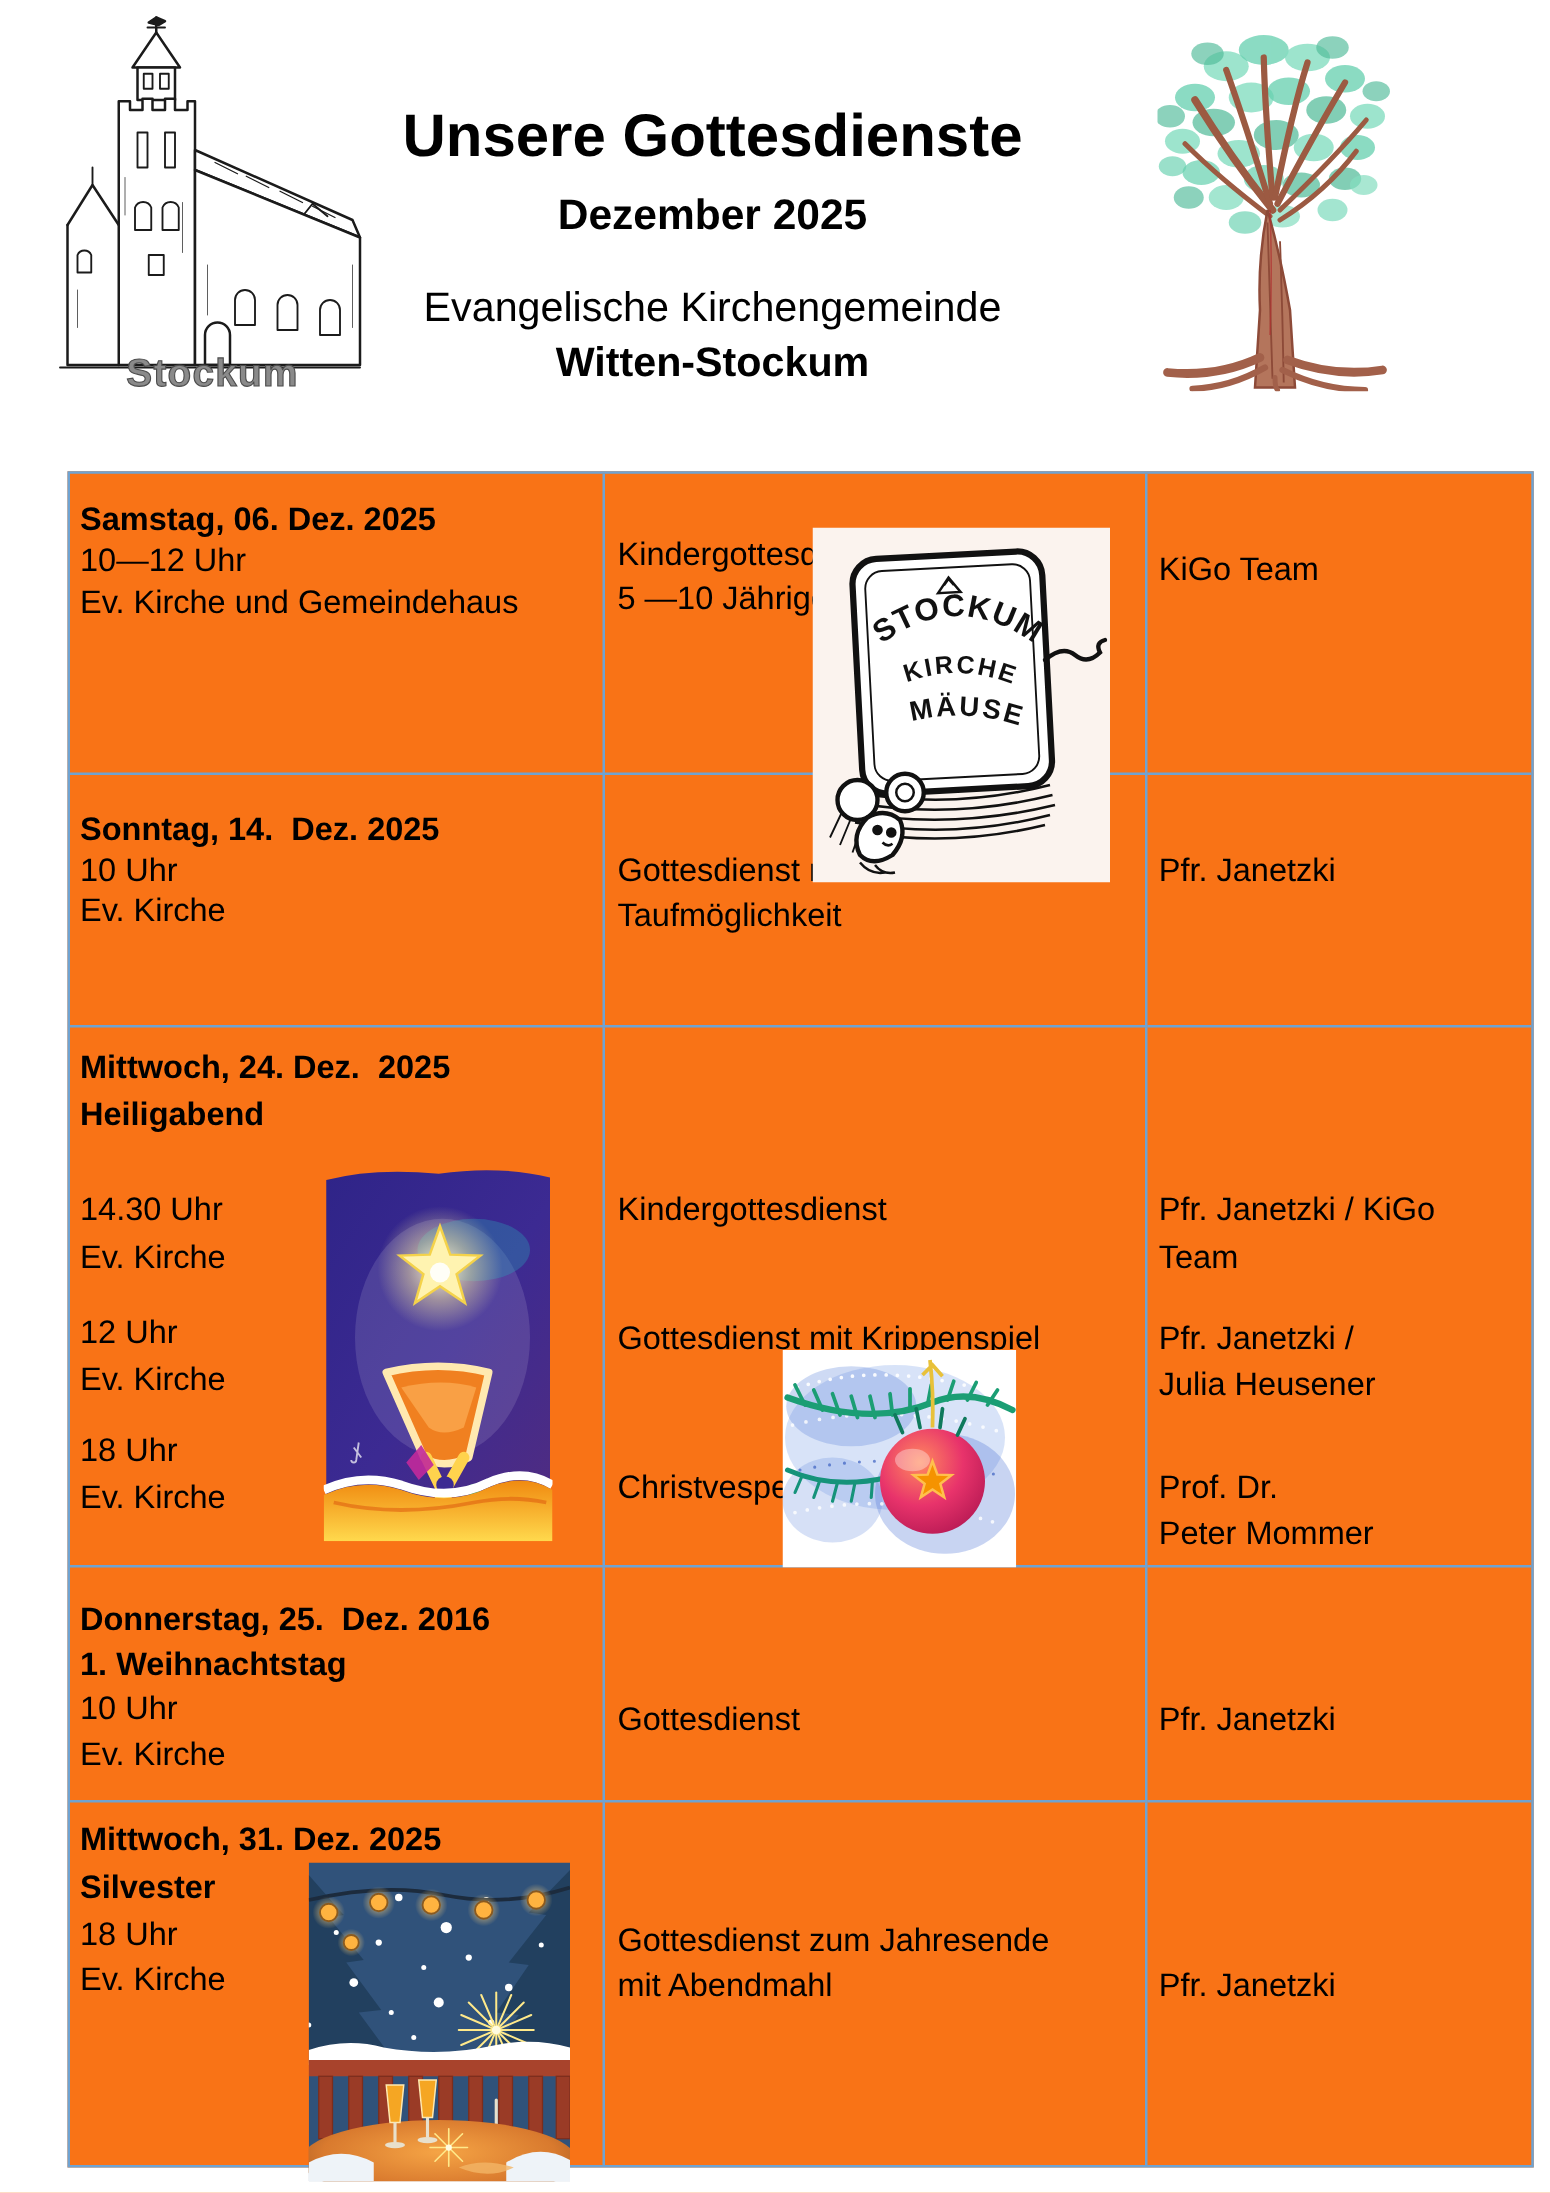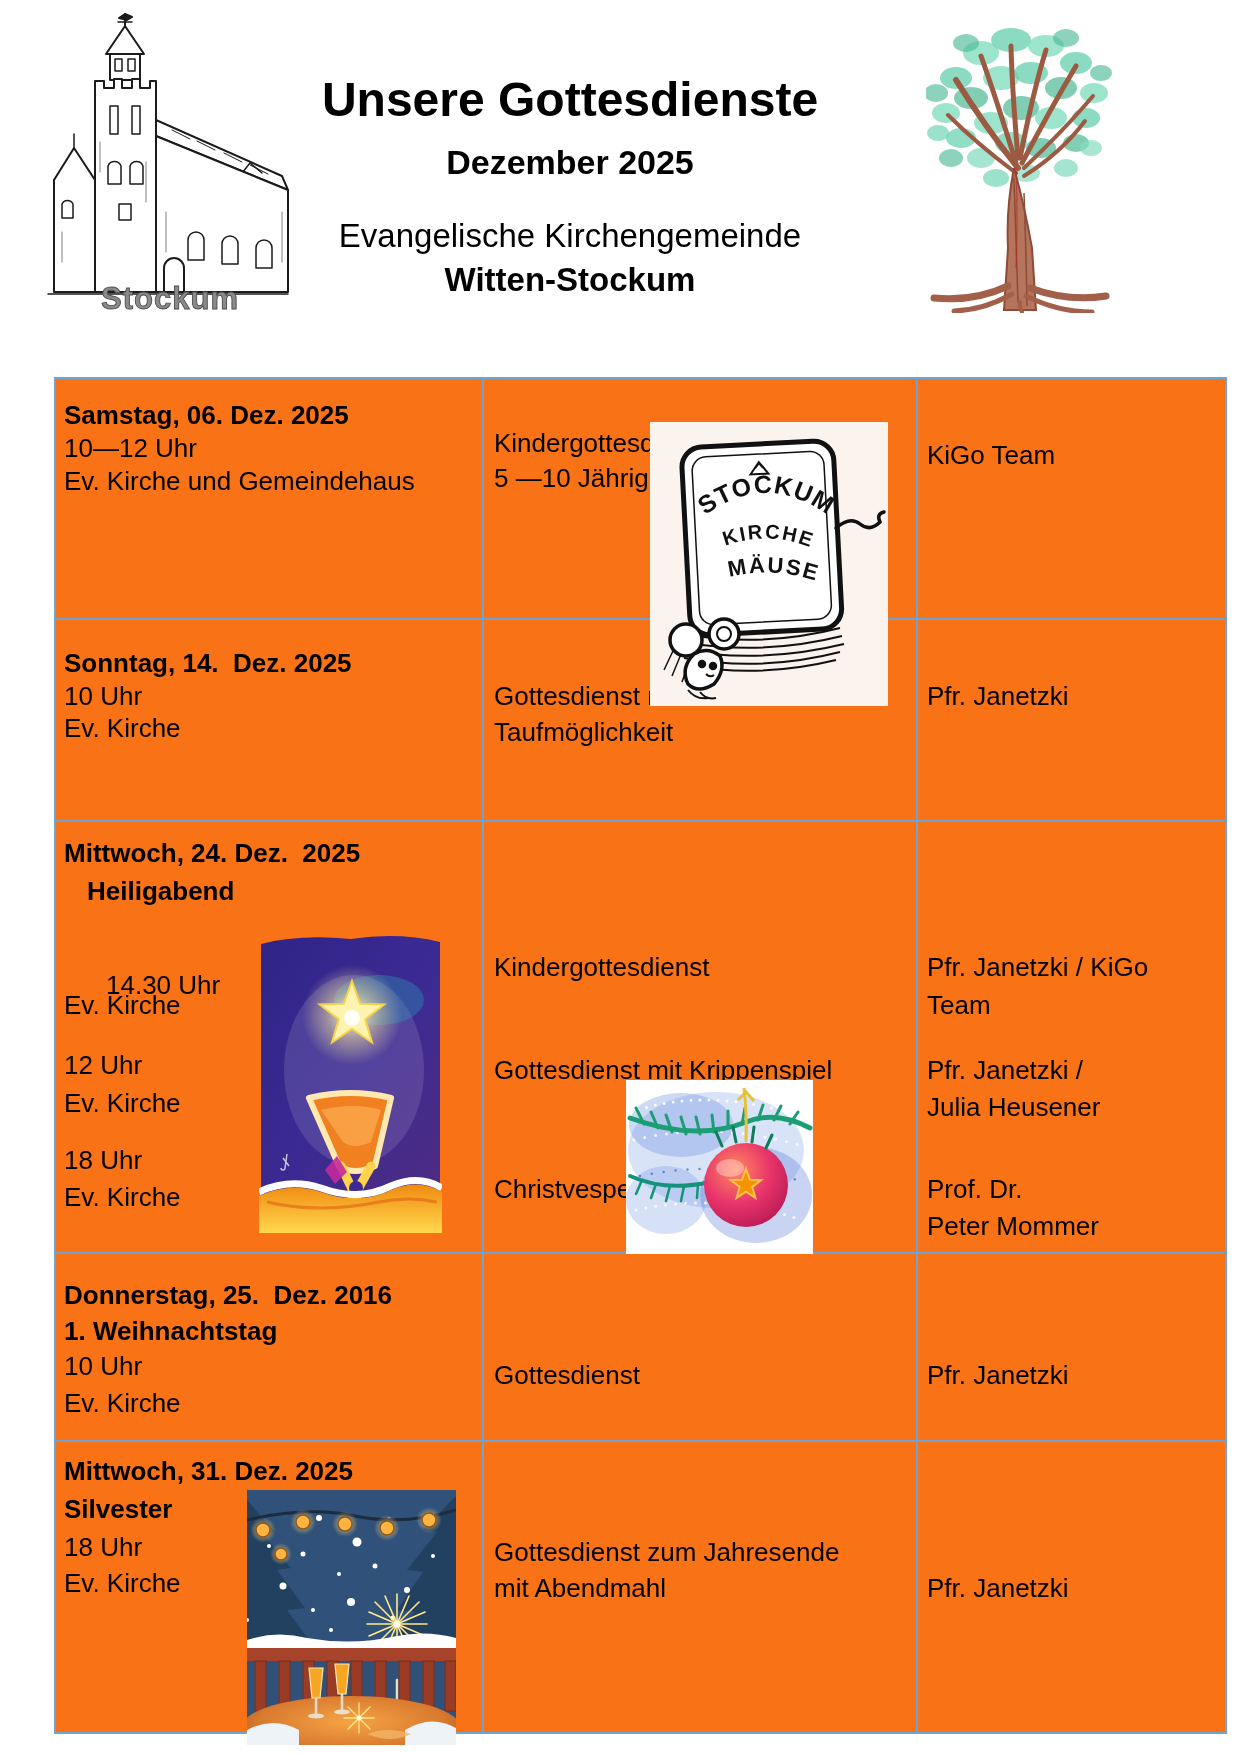--- a/index.html
+++ b/index.html
@@ -1,20 +1,20 @@
 <!DOCTYPE html>
 <html><head>
 <meta charset="utf-8">
 <style>
   html,body{margin:0;padding:0;background:#ffffff;}
   body{width:1240px;height:1754px;position:relative;font-family:"Liberation Sans",sans-serif;color:#000;overflow:hidden;}
   *{box-sizing:border-box;}
   
   #title-block{position:absolute;left:250px;top:74px;width:640px;text-align:center;}
-  #main-title{font-size:48px;font-weight:bold;line-height:52px;margin:0;}
+  #main-title{font-size:48px;font-weight:bold;line-height:52px;margin:10px;}
   #sub-title{font-size:34px;font-weight:bold;line-height:40px;margin-top:16px;}
   #org1{font-size:33px;font-weight:normal;line-height:40px;margin-top:34px;}
   #org2{font-size:33px;font-weight:bold;line-height:40px;margin-top:4px;}
   
   #service-table{position:absolute;left:54px;top:377px;z-index:1;display:grid;
     grid-template-columns:428px 434px 307px;
     grid-template-rows:241px 202px 432px 188px 290px;
     border:2px solid #6fa3d2;background:#f97316;}
   .cell{position:relative;border-right:2px solid #6fa3d2;border-bottom:2px solid #6fa3d2;}
   .cell.lastcol{border-right:none;}
@@ -168,22 +168,22 @@
   <div class="cell">
     <div class="ln c2" style="top:61px;">Gottesdienst mit</div>
     <div class="ln c2" style="top:97px;">Taufmöglichkeit</div>
   </div>
   <div class="cell lastcol">
     <div class="ln c3" style="top:61px;">Pfr. Janetzki</div>
   </div>
 
   <div class="cell">
     <div class="ln b c1" style="top:16px;">Mittwoch, 24. Dez.  2025</div>
-    <div class="ln b c1" style="top:54px;margin-left:23px;">Heiligabend</div>
-    <div class="ln c1" style="top:148px;margin-left:42px;">14.30 Uhr</div>
+    <div class="ln b c1" style="top:54px;">Heiligabend</div>
+    <div class="ln c1" style="top:130px;">14.30 Uhr</div>
     <div class="ln c1" style="top:168px;">Ev. Kirche</div>
     <div class="ln c1" style="top:228px;">12 Uhr</div>
     <div class="ln c1" style="top:266px;">Ev. Kirche</div>
     <div class="ln c1" style="top:323px;">18 Uhr</div>
     <div class="ln c1" style="top:360px;">Ev. Kirche</div>
   </div>
   <div class="cell">
     <div class="ln c2" style="top:130px;">Kindergottesdienst</div>
     <div class="ln c2" style="top:233px;">Gottesdienst mit Krippenspiel</div>
     <div class="ln c2" style="top:352px;">Christvesper</div>

